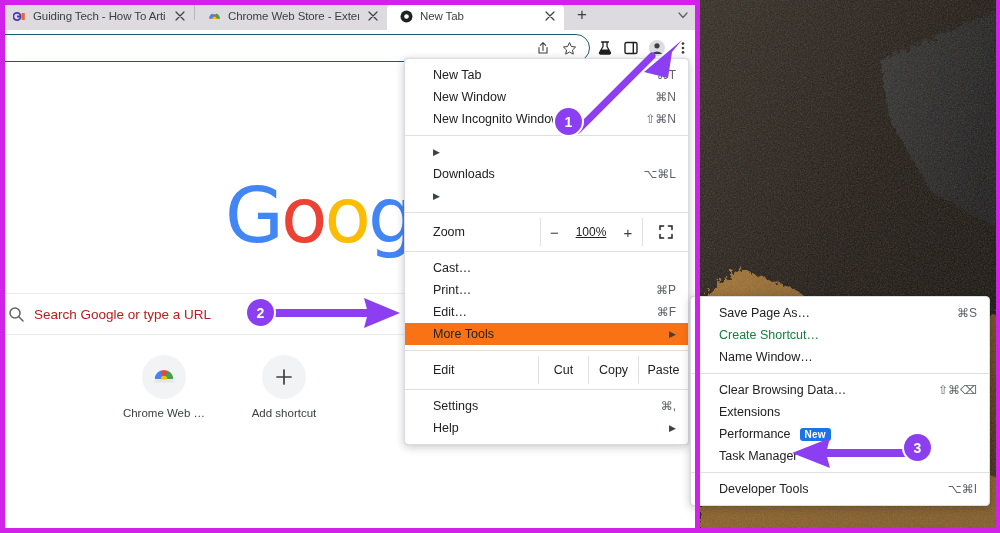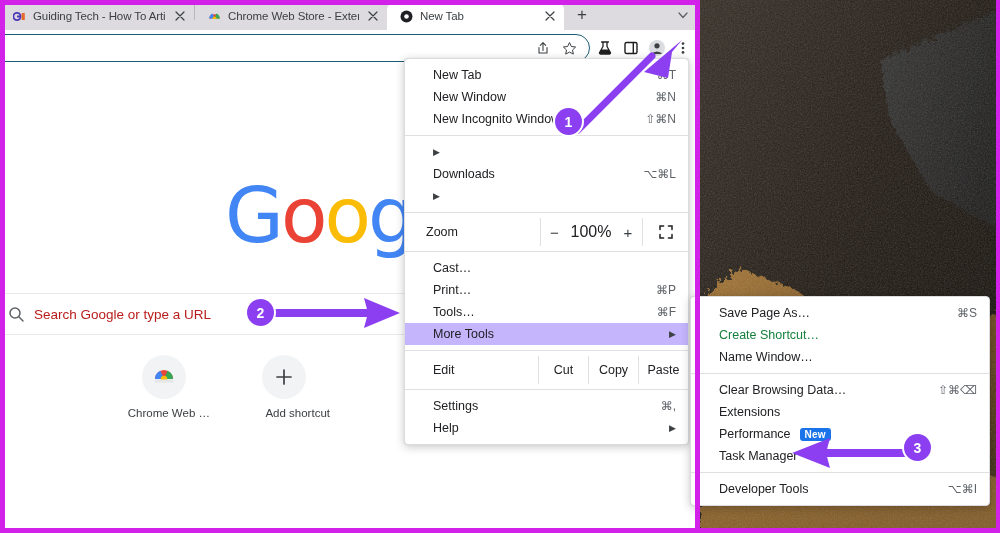--- a/index.html
+++ b/index.html
@@ -132,21 +132,21 @@
   }
   .shortcut { width: 92px; text-align: center; }
   .shortcut .sc-circle {
     width: 44px; height: 44px; border-radius: 50%;
     background: #f1f3f4;
     margin: 0 auto 8px;
     display: flex; align-items: center; justify-content: center;
   }
   .shortcut .sc-label {
     font-size: 11.5px; color: #3c4043; white-space: nowrap;
-    overflow: hidden; text-overflow: ellipsis; text-align: right;
+    overflow: hidden; text-overflow: ellipsis;
   }
 
   
   .photo {
     position: absolute; left: 700px; top: 0; width: 300px; height: 533px;
     overflow: hidden;
     background: #1a140d;
   }
 
   
@@ -166,36 +166,36 @@
 
   .mi {
     height: 22px;
     display: flex; align-items: center;
     padding: 0 12px 0 28px;
     white-space: nowrap;
   }
   .mi .label { flex: 1 1 auto; font-size: 12.5px; }
   .mi .accel { color: #5f6368; font-size: 12px; margin-left: 16px; }
   .mi .arrow { color: #3c4043; font-size: 9px; }
-  .mi.highlight { background: #c4b5fd; }
+  .mi.highlight { background: #f97316; }
   .mi.disabled .label { color: #15803d; }
   .m-sep { height: 1px; background: #e0e0e0; margin: 5px 0; }
 
   .zoom-row {
     height: 28px; display: flex; align-items: center;
-    padding-left: 21px;
+    padding-left: 28px;
   }
   .zoom-row .zlabel { flex: 1 1 auto; font-size: 12.5px; }
   .zoom-cell {
     border-left: 1px solid #e0e0e0;
     height: 28px; display: flex; align-items: center; justify-content: center;
     font-size: 12.5px; color: #202124;
   }
   .zoom-minus { width: 28px; font-size: 15px; color: #3c4043; }
-  .zoom-pct { width: 46px; border-left: none; font-size: 16px; }
+  .zoom-pct { width: 46px; border-left: none; font-size: 12px; text-decoration: underline; }
   .zoom-plus { width: 28px; border-left: none; font-size: 15px; color: #3c4043; }
   .zoom-full { width: 46px; }
 
   .edit-row { height: 28px; display: flex; align-items: center; padding-left: 28px; }
   .edit-row .elabel { flex: 1 1 auto; font-size: 12.5px; }
   .edit-cell {
     border-left: 1px solid #e0e0e0; height: 28px;
     display: flex; align-items: center; justify-content: center;
     font-size: 12.5px; width: 50px;
   }
@@ -443,21 +443,21 @@
     <div class="m-sep"></div>
     <div class="mi">
       <span class="label">Cast…</span>
       <span class="accel"></span>
     </div>
     <div class="mi">
       <span class="label">Print…</span>
       <span class="accel">⌘P</span>
     </div>
     <div class="mi">
-      <span class="label">Tools…</span>
+      <span class="label">Edit…</span>
       <span class="accel">⌘F</span>
     </div>
     <div class="mi highlight">
       <span class="label">More Tools</span>
       <span class="arrow">▶</span>
     </div>
     <div class="m-sep"></div>
     <div class="edit-row">
       <span class="elabel">Edit</span>
       <span class="edit-cell">Cut</span>

